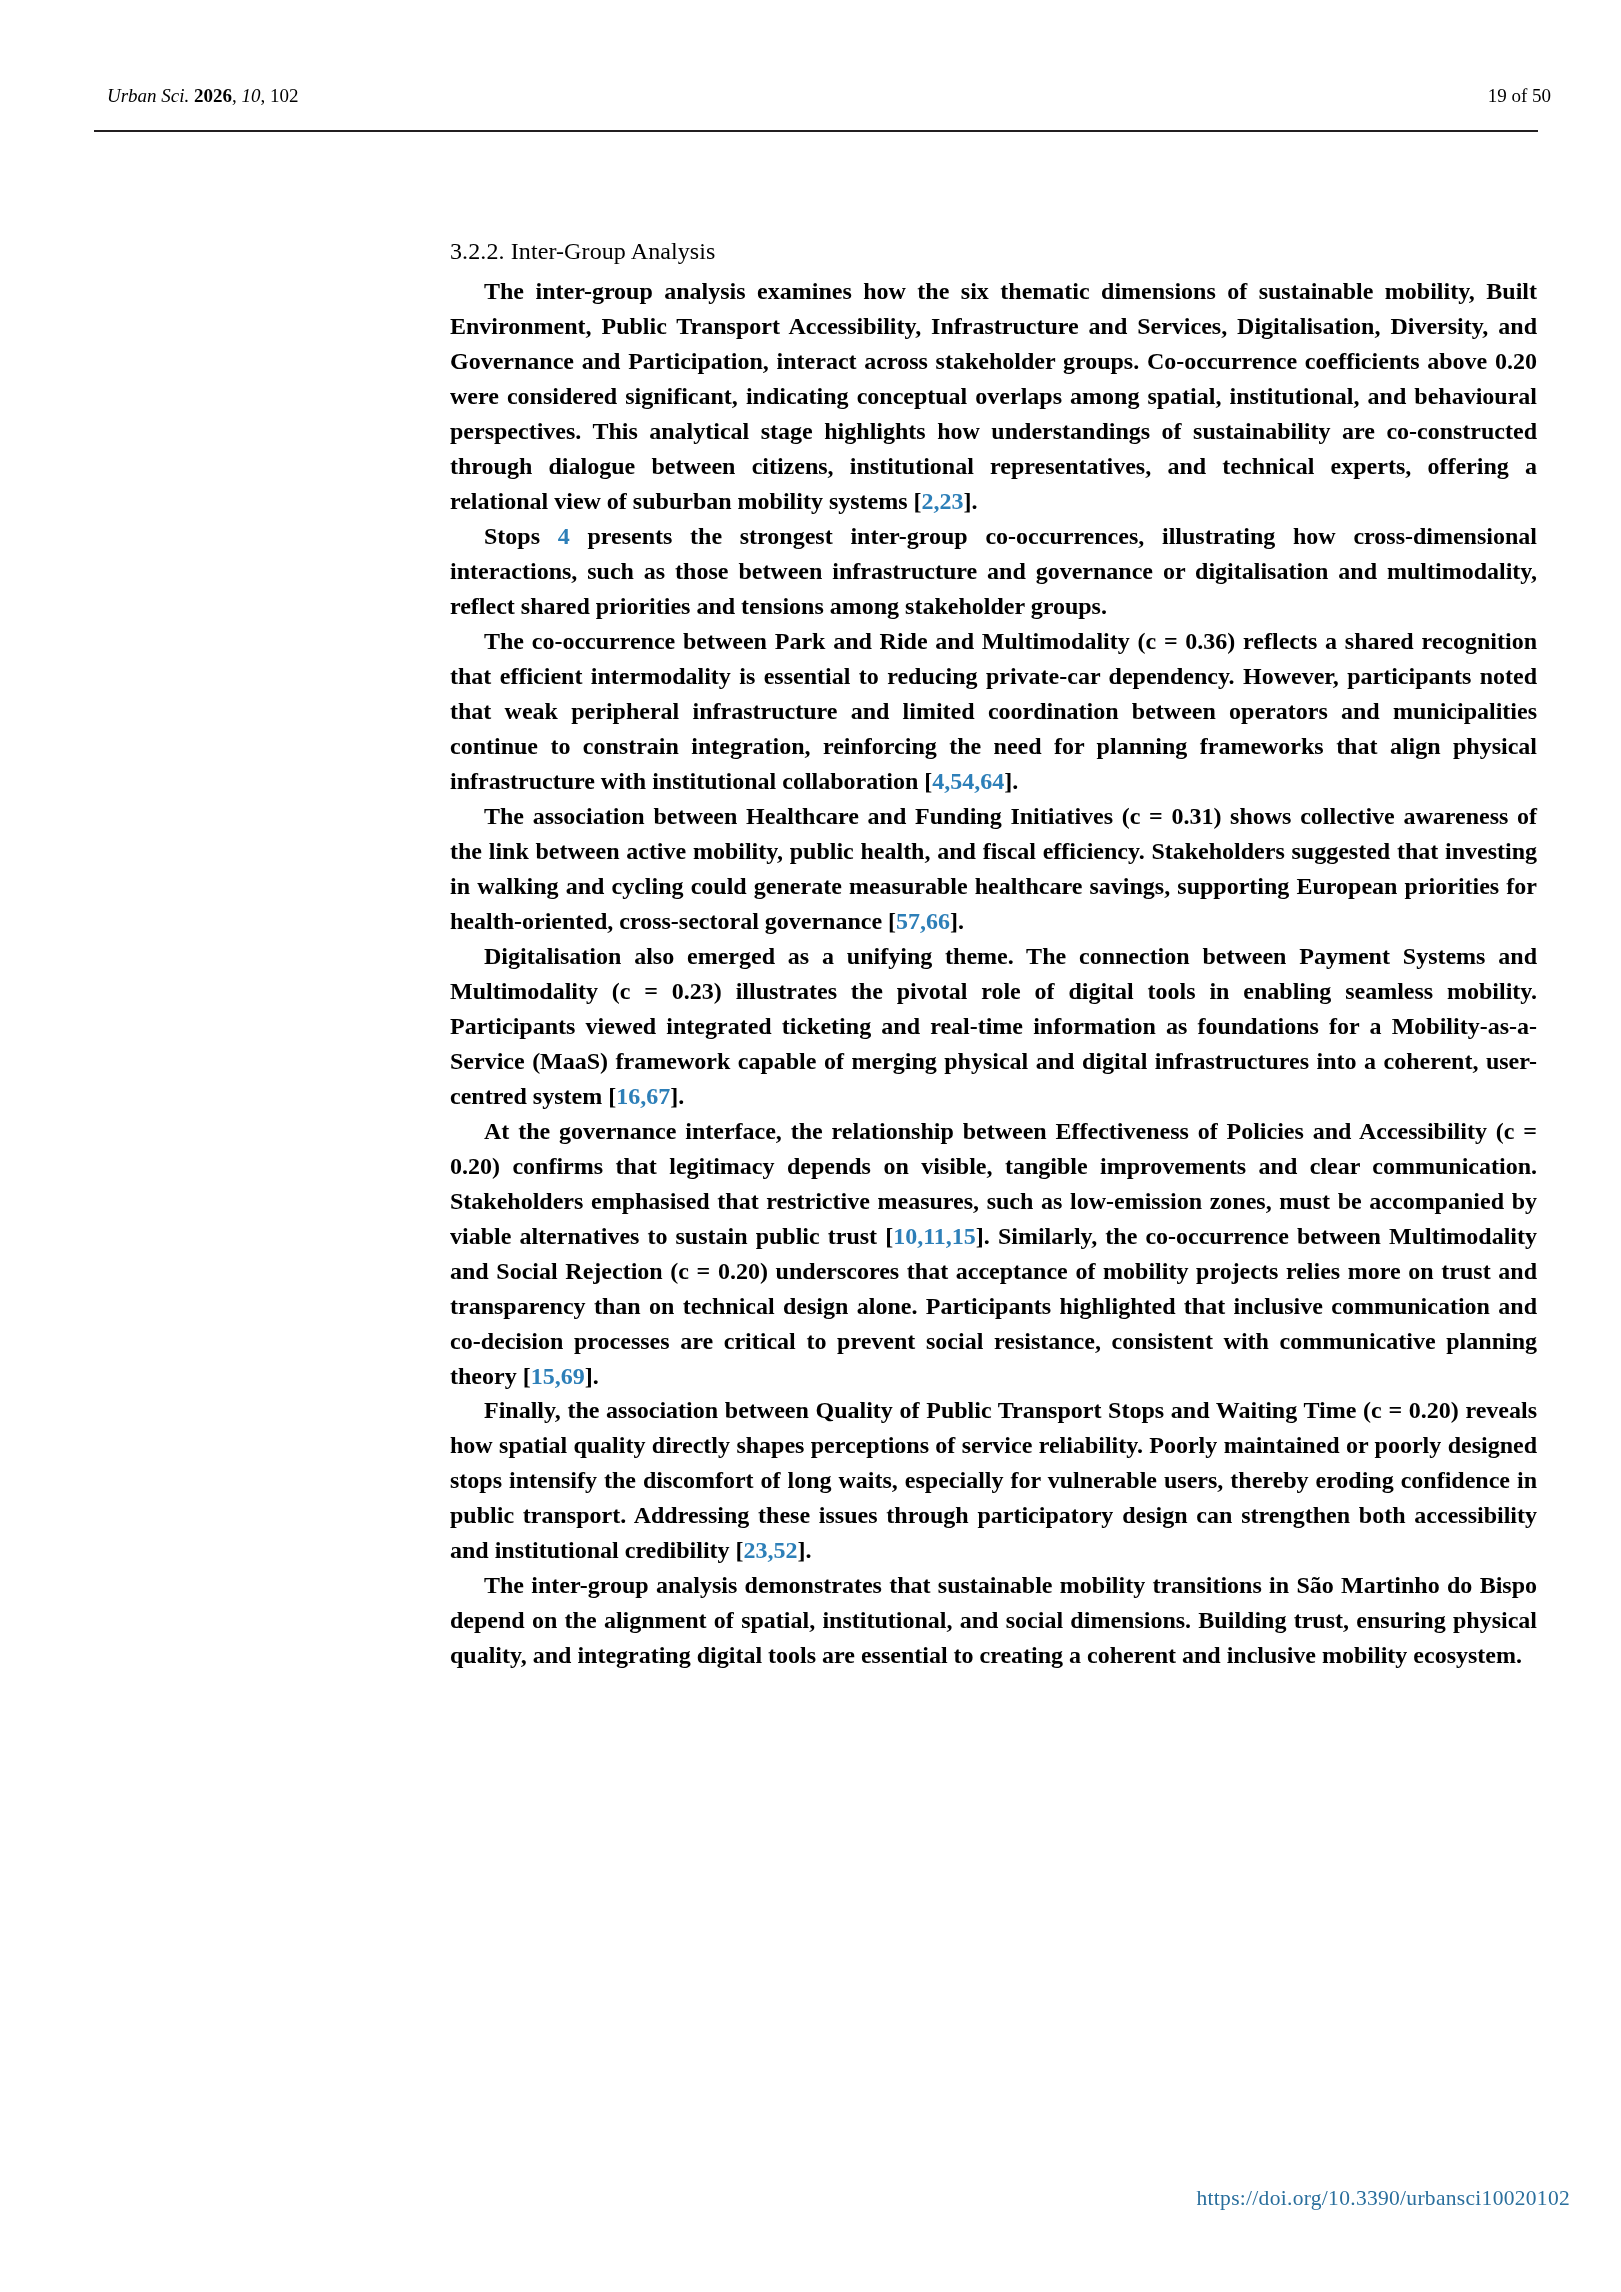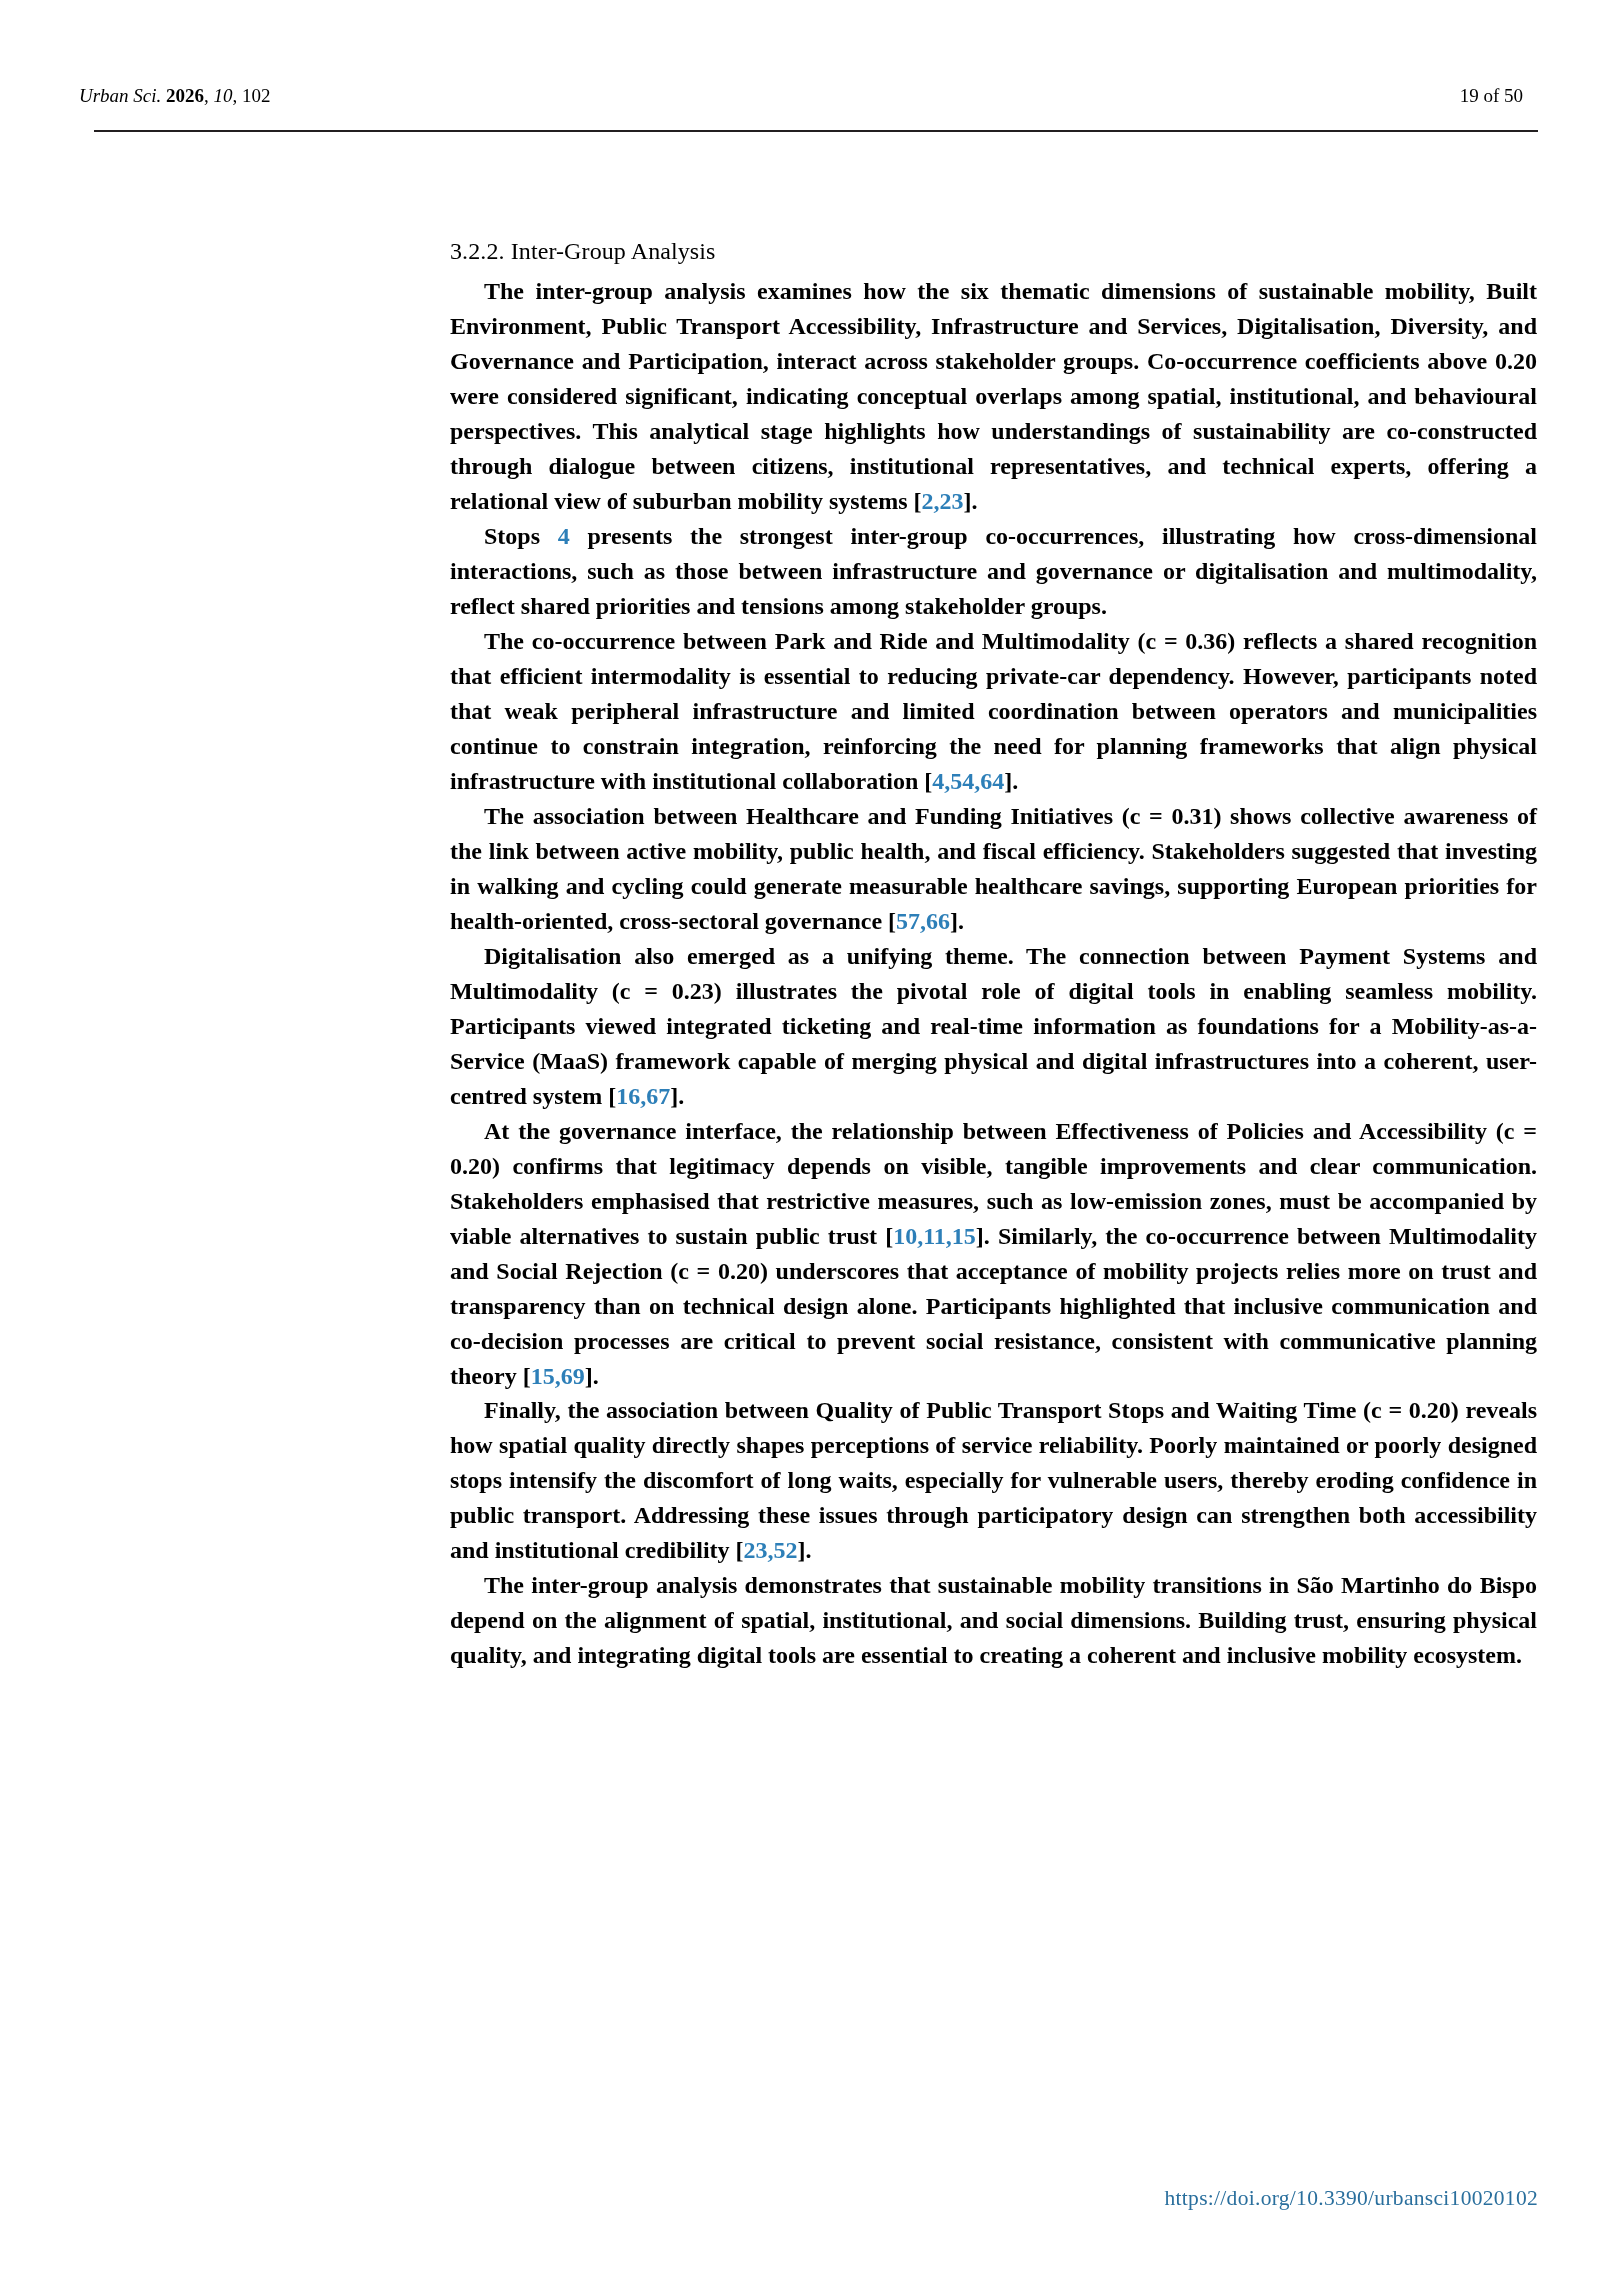--- a/index.html
+++ b/index.html
@@ -14,21 +14,21 @@
     background: #ffffff;
     font-family: "Liberation Serif", "DejaVu Serif", serif;
     color: #000000;
     overflow: hidden;
     box-sizing: border-box;
   }
 
   
   .runhead {
     position: absolute;
-    left: 79px;
+    left: 107px;
     top: 86px;
     width: 1444px;
     height: 27px;
     display: flex;
     align-items: baseline;
     justify-content: space-between;
     font-size: 19px;
     line-height: 1.0;
   }
   .runhead-left {
@@ -93,20 +93,21 @@
     text-decoration: none;
   }
   .doi-footer {
     position: absolute;
     left: 0;
     top: 2186px;
     width: 1538px;
     text-align: right;
     font-size: 21.5px;
     line-height: 1.2;
+    padding-left: 32px;
   }
   .doi-footer a {
     color: #2a6f9d;
     text-decoration: none;
     letter-spacing: 0.3px;
   }
 </style>
 </head>
 <body>
 

